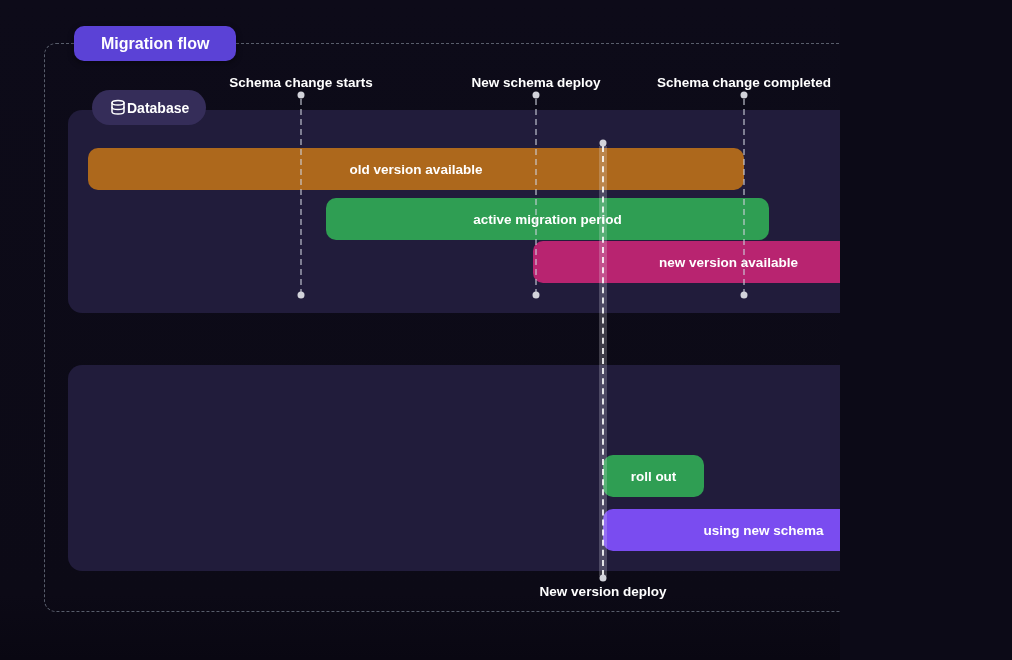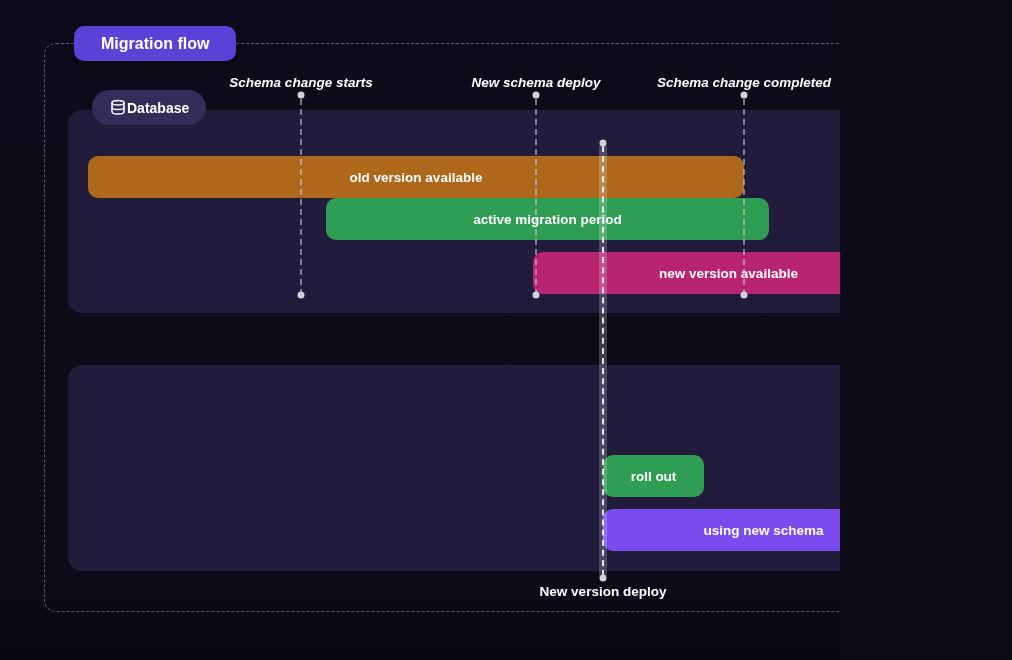--- a/index.html
+++ b/index.html
@@ -30,21 +30,21 @@
   #db-pill{left:92px;top:90px;}
   #app-pill{left:88px;top:347px;}
   .lane-pill svg{display:block;}
   .bar{
     position:absolute;height:42px;border-radius:10px;z-index:2;
     display:flex;align-items:center;justify-content:center;
     font-size:13.5px;font-weight:bold;white-space:nowrap;
   }
   .milestone-label{
     position:absolute;top:75px;transform:translateX(-50%);
-    font-size:13.5px;font-weight:bold;white-space:nowrap;z-index:5;font-style:italic;
+    font-size:13.5px;font-weight:bold;white-space:nowrap;z-index:5;
   }
   .dot{
     position:absolute;width:7px;height:7px;border-radius:50%;
     background:#d2d3da;transform:translate(-50%,-50%);z-index:4;
   }
   .milestone-line{
     position:absolute;top:99px;height:196px;width:0;
     border-left:2px dashed rgba(205,210,220,.55);
     transform:translateX(-1px);z-index:3;
   }
@@ -80,23 +80,23 @@
       <svg width="18" height="18" viewBox="0 0 24 24" fill="none" stroke="#ffffff" stroke-width="2" stroke-linecap="round">
         <ellipse cx="12" cy="5" rx="8" ry="3"></ellipse>
         <path d="M4 5v6c0 1.66 3.58 3 8 3s8-1.34 8-3V5"></path>
         <path d="M4 11v6c0 1.66 3.58 3 8 3s8-1.34 8-3v-6"></path>
       </svg>
     </span>
     <span>Database</span>
   </div>
 
 
-<div class="bar" style="left: 88px; top: 156px; width: 656px; background: rgb(173, 104, 28);">old version available</div>
+<div class="bar" style="left: 88px; top: 148px; width: 656px; background: rgb(173, 104, 28);">old version available</div>
     <div class="bar" style="left: 301px; top: 198px; width: 443px; background: rgb(47, 158, 83); margin-left: 25px;">active migration period</div>
-    <div class="bar" style="left: 533px; top: 252px; width: 391px; background: rgb(184, 36, 112);">new version available</div>
+    <div class="bar" style="left: 533px; top: 241px; width: 391px; background: rgb(184, 36, 112);">new version available</div>
     <div class="bar" style="left: 603px; top: 455px; width: 101px; background: rgb(47, 158, 83);">roll out</div>
     <div class="bar" style="left: 603px; top: 509px; width: 321px; background: rgb(122, 76, 240);">using new schema</div>
     <div class="milestone-label" style="left: 301px;">Schema change starts</div>
     <div class="dot" style="left: 301px; top: 95px;"></div>
     <div class="milestone-line" style="left: 301px;"></div>
     <div class="dot" style="left: 301px; top: 295px;"></div>
     <div class="milestone-label" style="left: 536px;">New schema deploy</div>
     <div class="dot" style="left: 536px; top: 95px;"></div>
     <div class="milestone-line" style="left: 536px;"></div>
     <div class="dot" style="left: 536px; top: 295px;"></div>

